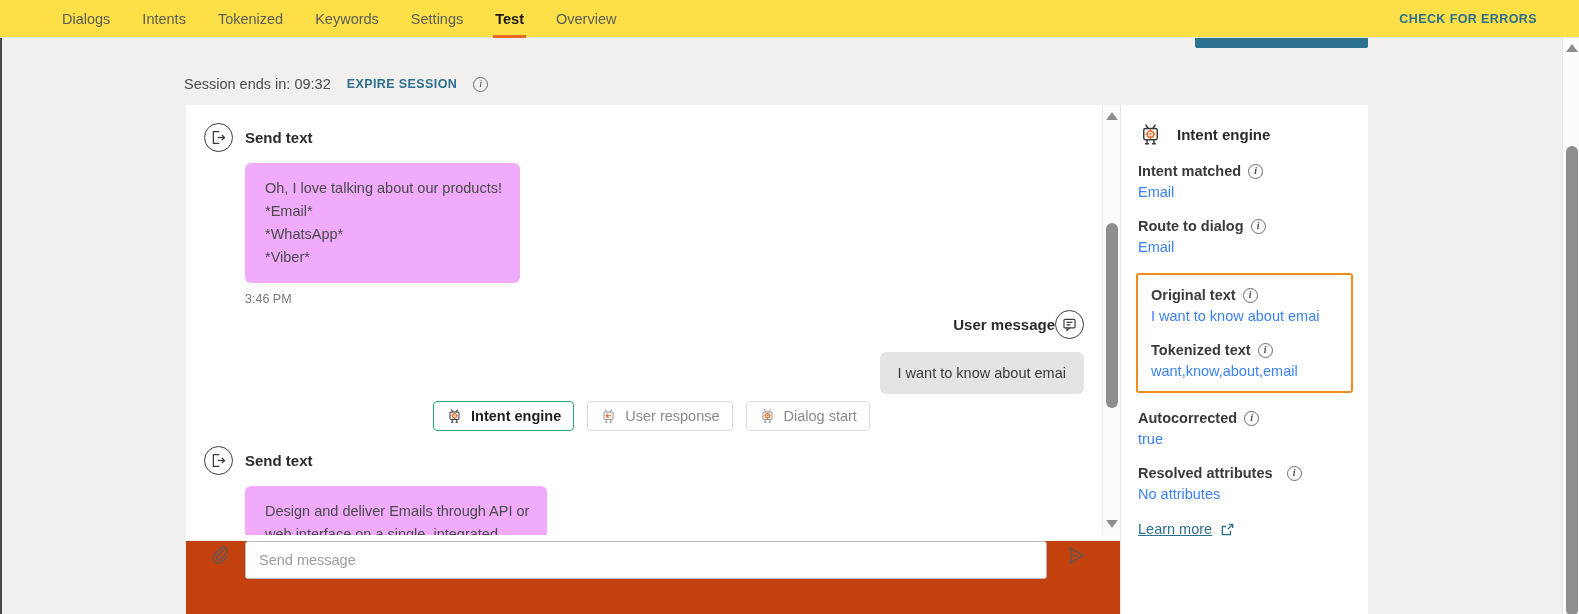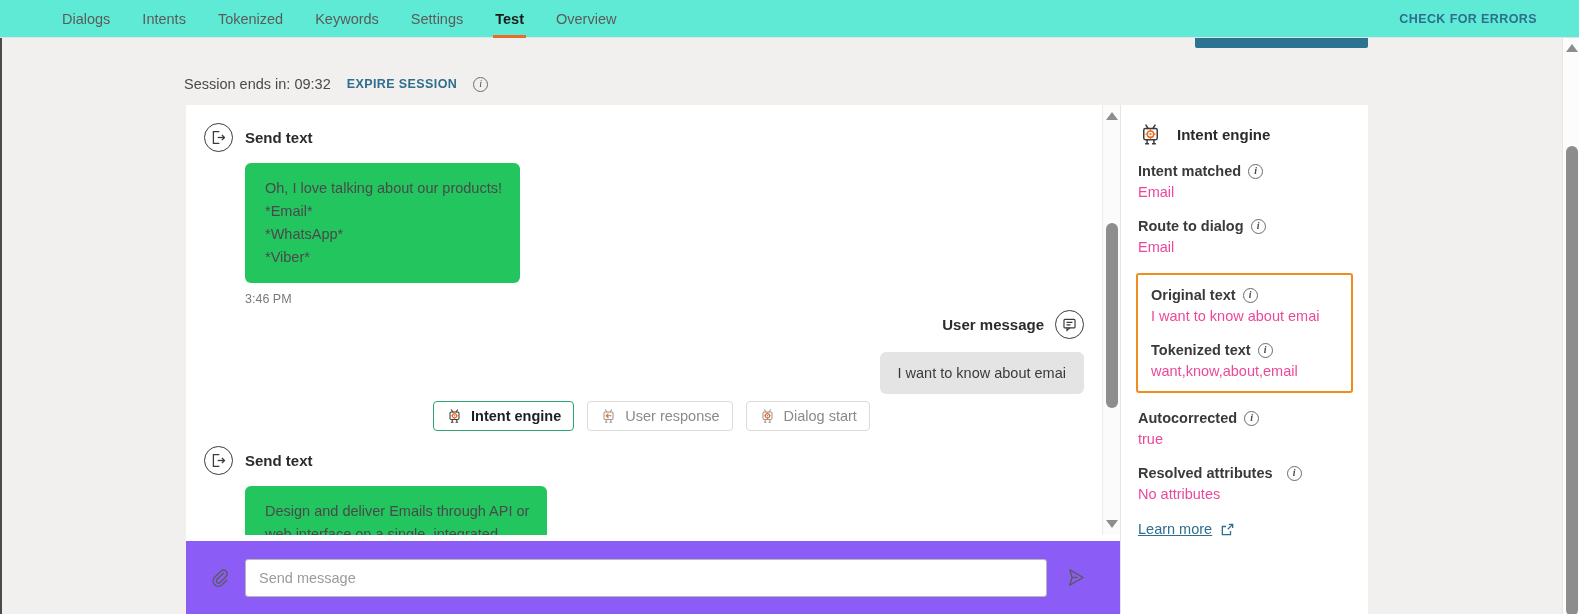--- a/index.html
+++ b/index.html
@@ -10,21 +10,21 @@
     background: #ffffff;
     font-family: "Liberation Sans", sans-serif;
   }
 
   #app { position: relative; width: 1579px; height: 614px; background: #f1f0ee; }
 
   
   .topnav {
     position: absolute; top: 0; left: 0;
     width: 1579px; height: 38px;
-    background: #5eead4;
+    background: #fde047;
     border-bottom: 1px solid #e3e3e3;
   }
   .nav-tabs {
     position: absolute; left: 46px; top: 0;
     height: 38px;
     display: flex; align-items: center; gap: 0px;
   }
   .nav-tab {
     position: relative;
     height: 38px;
@@ -107,35 +107,35 @@
   }
   .circle-icon {
     width: 29px; height: 29px; border-radius: 50%;
     border: 1.4px solid #3b3b3b;
     display: flex; align-items: center; justify-content: center;
     flex: none;
   }
   .head-label { font-size: 15px; font-weight: bold; color: #2b2b2b; }
 
   .bubble-bot {
-    background: #22c55e; border-radius: 6px;
+    background: #f0abfc; border-radius: 6px;
     padding: 14px 18px 14px 20px;
     font-size: 14.5px; color: #4a4a4a; line-height: 23px;
     display: inline-block;
   }
   .bubble-user {
     background: #e4e4e4; border-radius: 6px;
     padding: 13px 18px;
     font-size: 14.5px; color: #3a3a3a;
     display: inline-block;
   }
   .timestamp { font-size: 12.5px; color: #7a7a7a; }
 
   .user-head {
-    display: flex; align-items: center; gap: 11px;
+    display: flex; align-items: center; 
     justify-content: flex-end;
   }
 
   
   .engine-row { display: flex; gap: 13px; }
   .engine-btn {
     display: flex; align-items: center; gap: 8px;
     height: 30px; padding: 0 12px;
     border: 1px solid #dcdcdc; border-radius: 4px;
     background: #ffffff; cursor: pointer;
@@ -172,22 +172,22 @@
   .chat-sb-thumb {
     position: absolute; left: 3px; top: 118px;
     width: 12px; height: 185px;
     background: #8d8d8d; border-radius: 6px; cursor: pointer;
   }
 
   
   .composer {
     position: absolute; left: 0; top: 436px;
     width: 934px; height: 73px;
-    background: #8b5cf6;
-    display: flex; align-items: center;
+    background: #c2410c;
+    display: flex; align-items: flex-start;
   }
   .clip-btn {
     margin-left: 20px; width: 26px; height: 26px;
     display: flex; align-items: center; justify-content: center;
     cursor: pointer;
   }
   .msg-input {
     margin-left: 13px;
     width: 802px; height: 38px;
     border: 1px solid #b7b7b7; border-radius: 3px;
@@ -218,21 +218,21 @@
     height: 58px;
   }
   .panel-title { font-size: 15px; font-weight: bold; color: #2b2b2b; }
   .field { margin-bottom: 18px; }
   .field-label {
     display: flex; align-items: center; gap: 7px;
     font-size: 14.5px; color: #3a3a3a; font-weight: bold;
     margin-bottom: 5px;
   }
   .field-label.wide { gap: 14px; }
-  .field-value { font-size: 14.5px; color: #ec4899; }
+  .field-value { font-size: 14.5px; color: #3b82f6; }
   .highlight-box {
     border: 2px solid #f08c1e; border-radius: 3px;
     padding: 12px 13px 6px 13px;
     margin: 9px -2px 17px -2px;
   }
   .highlight-box .field:last-child { margin-bottom: 6px; }
   .learn-more {
     display: inline-flex; align-items: center; gap: 8px;
     font-size: 14.5px; color: #2e6e8e;
     text-decoration: underline; cursor: pointer;

